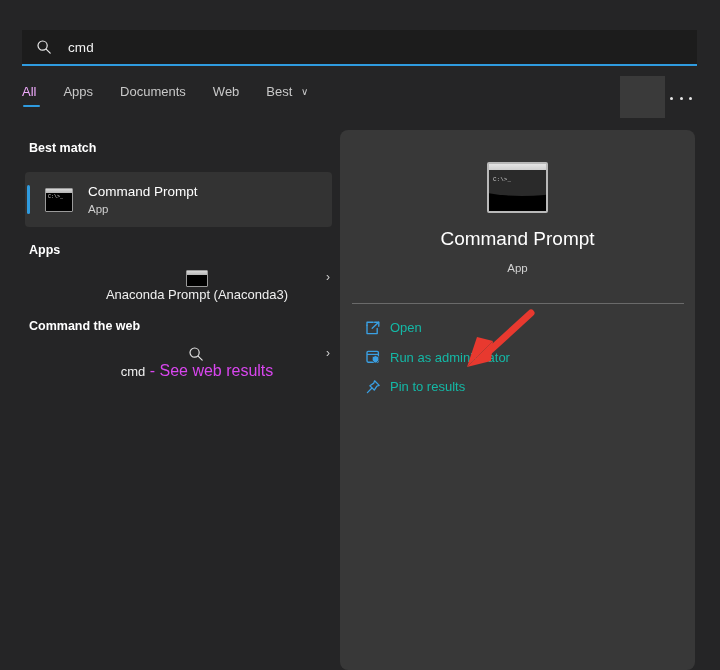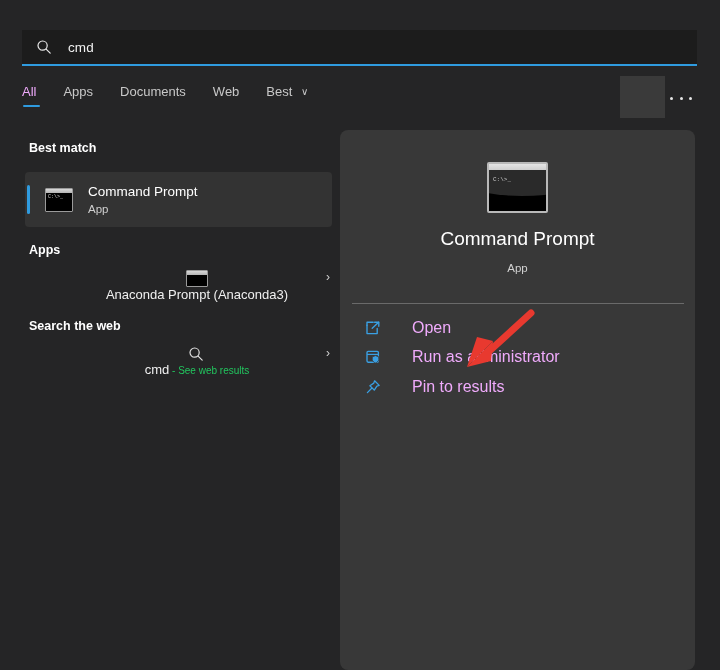--- a/index.html
+++ b/index.html
@@ -131,21 +131,21 @@
   .result-row {
     position: absolute;
     left: 33px;
     width: 307px; height: 34px;
     display: flex; align-items: center; flex-direction: column;
   }
   #apps-row { top: 270px; }
   #web-row { top: 346px; }
   #anaconda-icon { width: 22px; height: 17px; margin-left: 20px; }
   .row-label { margin-left: 21px; font-size: 13px; color: #f0f0f0; white-space: nowrap; }
-  .row-label .dim { color: #22c55e; font-size: 10px; }
+  .row-label .dim { color: #d946ef; font-size: 16px; }
   .row-chevron {
     position: absolute; right: 10px;
     color: #d0d0d0; font-size: 12px;
   }
   #web-search-icon { margin-left: 19px; width: 16px; height: 16px; display:block; }
 
   
   #preview-panel {
     position: absolute;
     left: 340px; top: 130px;
@@ -205,23 +205,23 @@
     height: 29.5px;
     display: flex; align-items: center;
   }
   .action-icon {
     width: 18px; height: 18px;
     margin-left: 24px;
     flex: none;
     display: block;
   }
   .action-label {
-    margin-left: 30px;
-    color: #f0abfc;
-    font-size: 16px;
+    margin-left: 8px;
+    color: #14b8a6;
+    font-size: 13px;
     white-space: nowrap;
   }
   
   #annotation-arrow {
     position: absolute;
     left: 455px; top: 305px;
     width: 100px; height: 70px;
     pointer-events: none;
   }
 </style>
@@ -271,21 +271,21 @@
 
   <div class="section-title" id="apps-title">Apps</div>
   <div class="result-row" id="apps-row">
     <div class="console-icon" id="anaconda-icon">
       <span class="prompt"></span>
     </div>
     <span class="row-label">Anaconda Prompt (Anaconda3)</span>
     <span class="row-chevron">›</span>
   </div>
 
-  <div class="section-title" id="web-title">Search the web</div>
+  <div class="section-title" id="web-title">Command the web</div>
   <div class="result-row" id="web-row">
     <svg id="web-search-icon" viewBox="0 0 16 16">
       <circle cx="6.6" cy="6.6" r="4.6" fill="none" stroke="#e0e0e0" stroke-width="1.2"></circle>
       <line x1="10.1" y1="10.1" x2="14.2" y2="14.2" stroke="#e0e0e0" stroke-width="1.2" stroke-linecap="round"></line>
     </svg>
     <span class="row-label"><span>cmd</span><span class="dim"> - See web results</span></span>
     <span class="row-chevron">›</span>
   </div>
 
   <div id="preview-panel">

